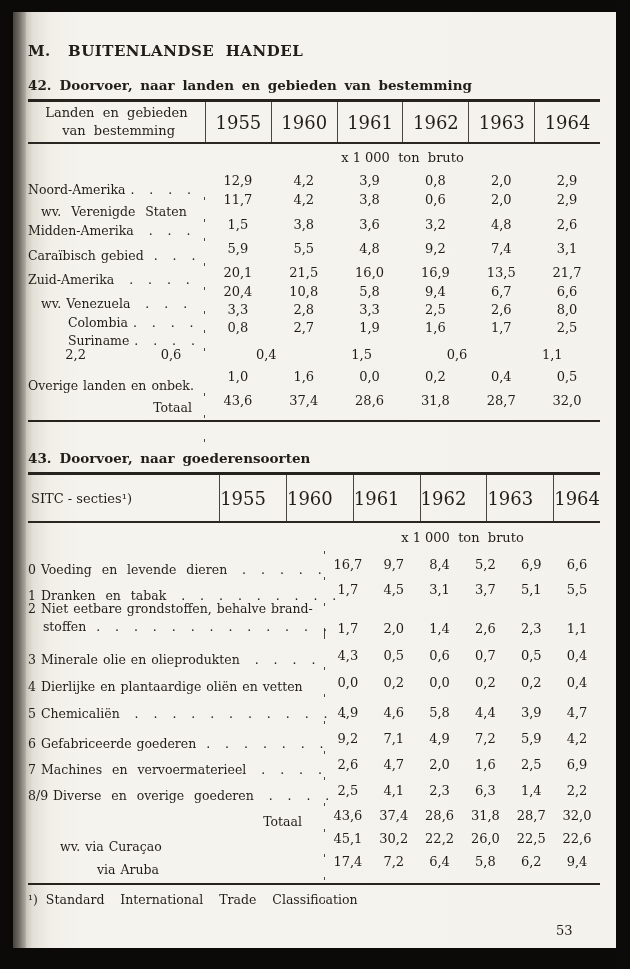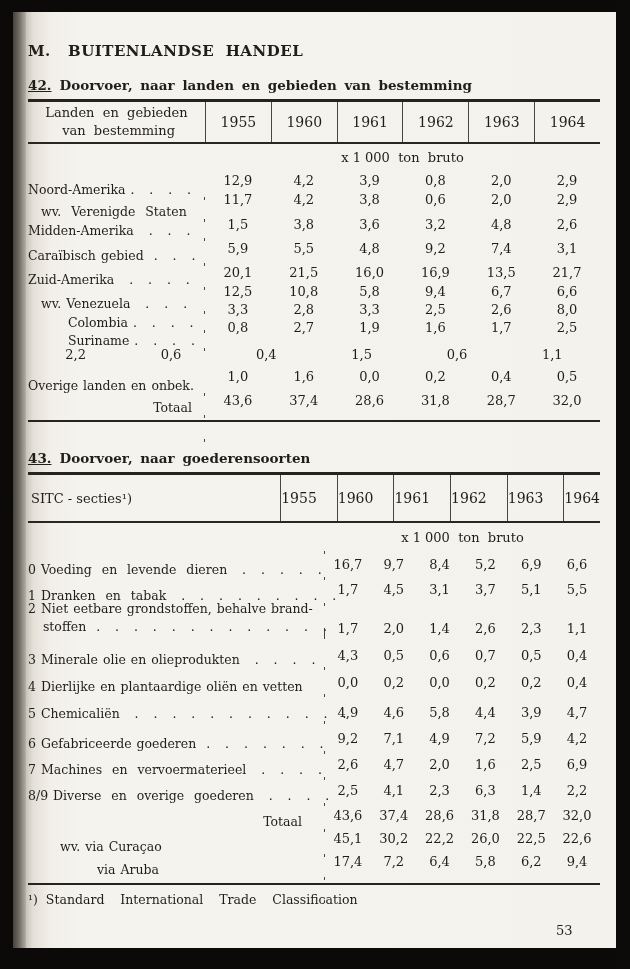--- a/index.html
+++ b/index.html
@@ -30,30 +30,30 @@
   .page {
     position:absolute; left:26px; top:12px; width:590px; height:936px; z-index:3;
     background:linear-gradient(90deg,#c9c4ba 0,#e4e0d7 7px,#f1efe8 24px,#f5f3ee 55px,#f4f2ec 100%);
     padding:30px 18px 0 2px;
   }
   .page-header {
     text-align:left; font-weight:bold; font-size:15px; letter-spacing:0.5px;
     white-space:pre; padding-right:0px;
   }
   .tbl-title { font-weight:bold; font-size:13.5px; white-space:pre; word-spacing:3px; }
-  .tbl-title .no { display:inline-block; margin-right:8px;text-decoration:underline; }
+  .tbl-title .no { display:inline-block; margin-right:8px; }
   #title42 { margin-top:17px; }
   #title43 { margin-top:28px; }
 
   .tbl { width:572px; margin-top:6px; border-top:3px solid #26231e; border-bottom:2px solid #26231e; }
   .hrow { display:flex; border-bottom:2px solid #2a2722; }
   .hlbl { display:flex; align-items:center; white-space:pre; }
   .yh {
     flex:1; display:flex; align-items:center; justify-content:center;
-    border-left:1px solid #4a463f; font-size:14px;
+    border-left:1px solid #4a463f; font-size:18px;
   }
   .unitrow { display:flex; }
   .unit { flex:1; display:flex; align-items:flex-end; justify-content:center; font-size:13px; white-space:pre; padding-bottom:4px; }
   .row { display:flex; }
   .lbl {
     display:flex; align-items:flex-end; white-space:pre; font-size:12.5px;
     border-right:1px solid #4a463f; padding-bottom:3px; word-spacing:1px;margin-top:28px;
   }
   .v { flex:1; display:flex; align-items:flex-end; justify-content:center; font-size:13px; padding-bottom:3px; }
 
@@ -158,21 +158,21 @@
       <div class="lbl">Zuid-Amerika   .   .   .   .</div>
       <div class="v">20,1</div>
       <div class="v">21,5</div>
       <div class="v">16,0</div>
       <div class="v">16,9</div>
       <div class="v">13,5</div>
       <div class="v">21,7</div>
     </div>
     <div class="row" style="height:19px">
       <div class="lbl" style="padding-left:13px">wv. Venezuela   .   .   .</div>
-      <div class="v">12,5</div>
+      <div class="v">20,4</div>
       <div class="v">10,8</div>
       <div class="v">5,8</div>
       <div class="v">9,4</div>
       <div class="v">6,7</div>
       <div class="v">6,6</div>
     </div>
     <div class="row" style="height:18px">
       <div class="lbl" style="padding-left:40px">Colombia .   .   .   .</div>
       <div class="v">3,3</div>
       <div class="v">2,8</div>

